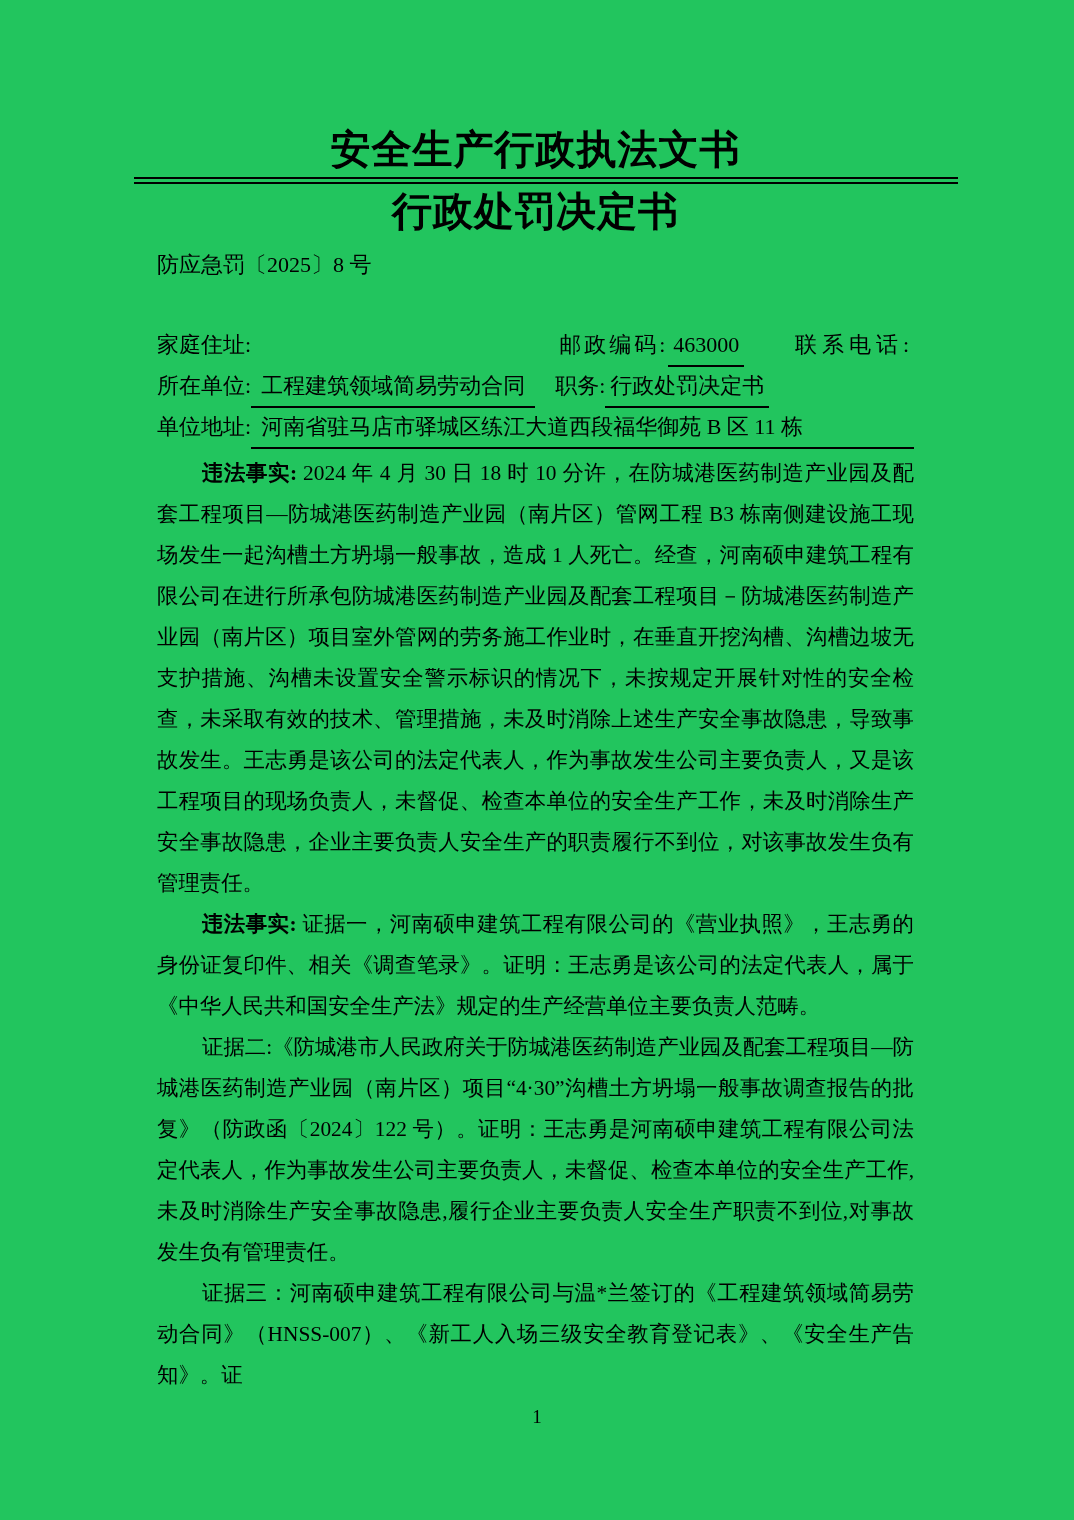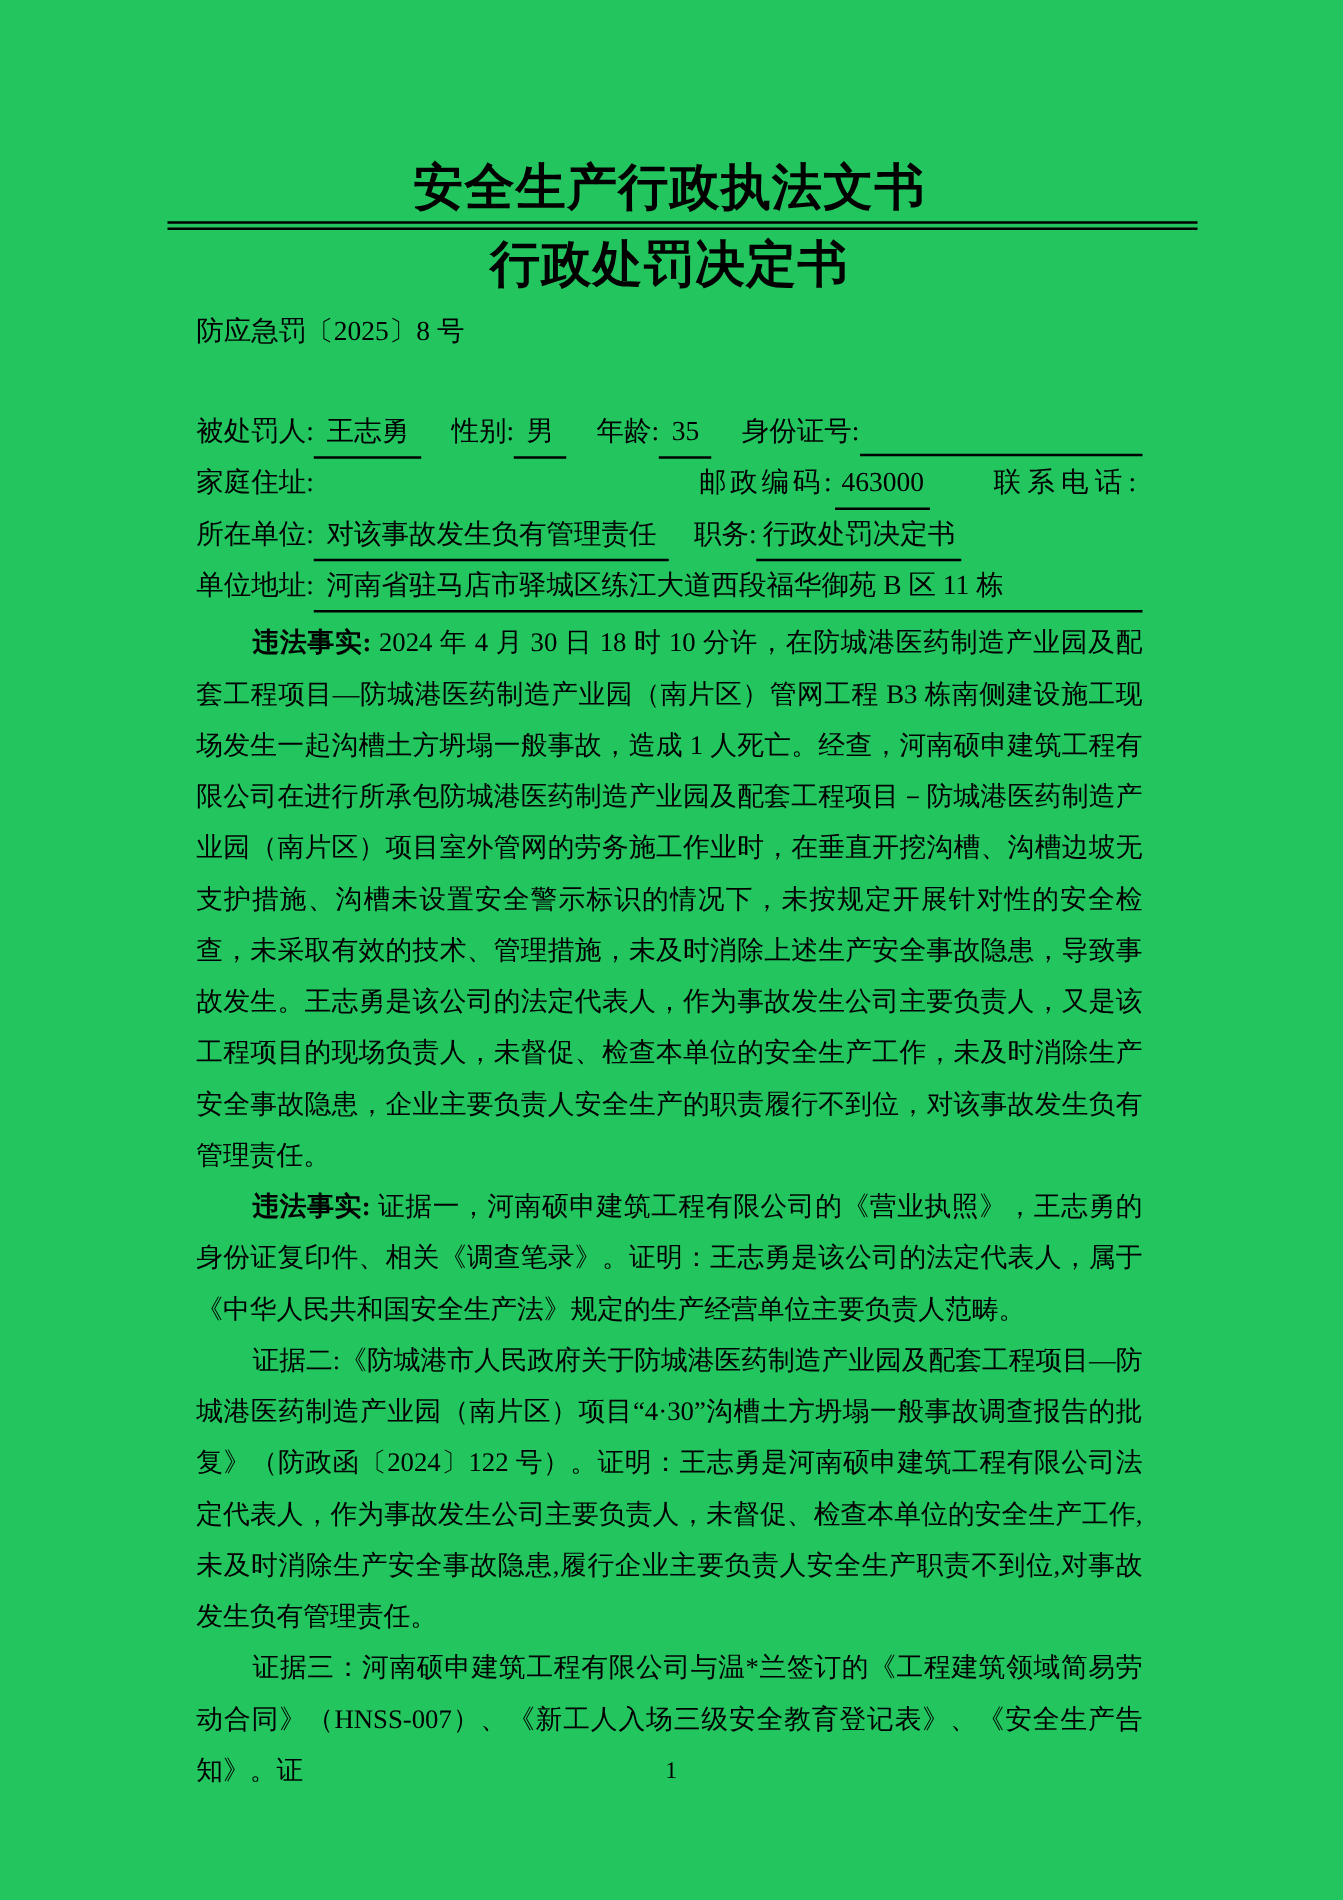--- a/index.html
+++ b/index.html
@@ -56,41 +56,31 @@
 <div class="page">
   <div class="content">
 
     <div class="header-title">安全生产行政执法文书</div>
     <div class="divider"></div>
     <div class="doc-title">行政处罚决定书</div>
     <div class="doc-number">防应急罚〔2025〕8 号</div>
 
     <div class="form">
 
-      <div class="form-row">
-        <span class="lbl">被处罚人:</span>
-        <span class="u val">王志勇</span>
-        <span class="lbl gap24">性别:</span>
-        <span class="u val">男</span>
-        <span class="lbl gap24">年龄:</span>
-        <span class="u val">35</span>
-        <span class="lbl gap24">身份证号:</span>
-        <span class="blank-fill"></span>
-      </div>
 
       <div class="form-row">
         <span class="lbl">家庭住址:</span>
         <span class="lbl postal-label">邮政编码:</span>
         <span class="u val-tight">463000</span>
         <span class="lbl phone-label">联系电话:</span>
       </div>
 
       <div class="form-row">
         <span class="lbl">所在单位:</span>
-        <span class="u val">对该事故发生负有管理责任</span>
+        <span class="u val">工程建筑领域简易劳动合同</span>
         <span class="lbl gap20">职务:</span>
         <span class="u val-tight">行政处罚决定书</span>
       </div>
 
       <div class="form-row">
         <span class="lbl">单位地址:</span>
         <span class="u addr-fill">河南省驻马店市驿城区练江大道西段福华御苑 B 区 11 栋</span>
       </div>
 
     </div>

